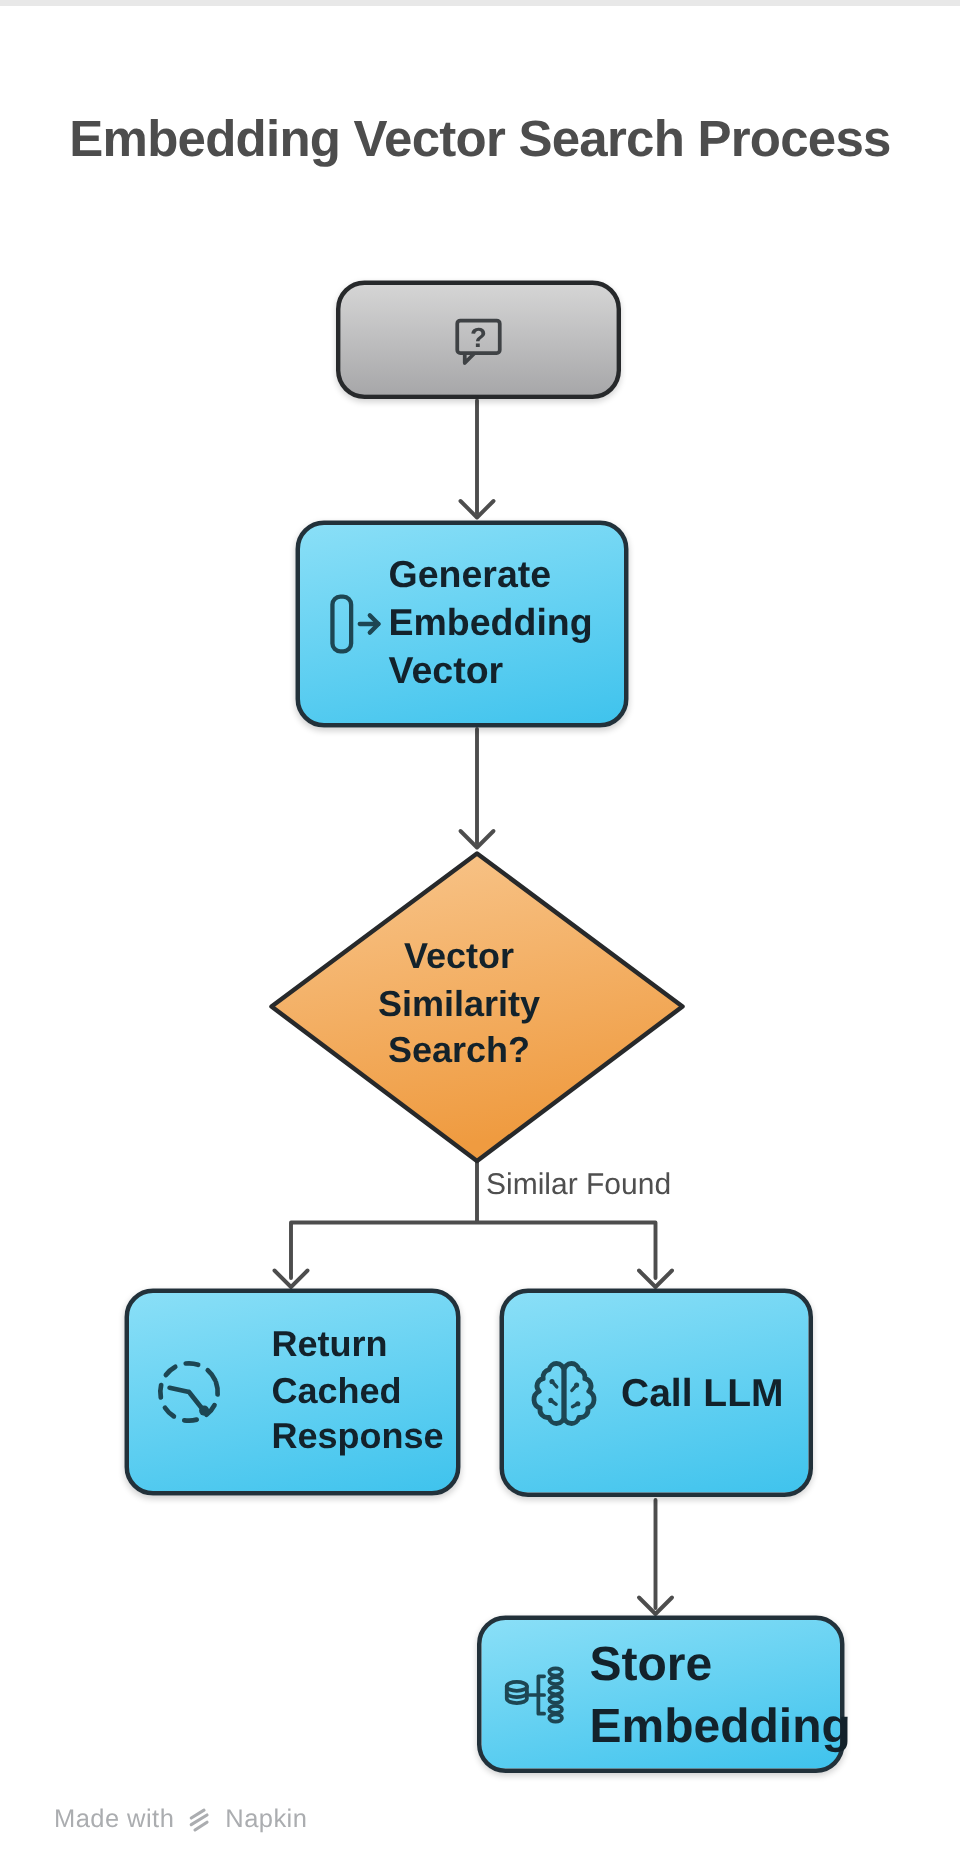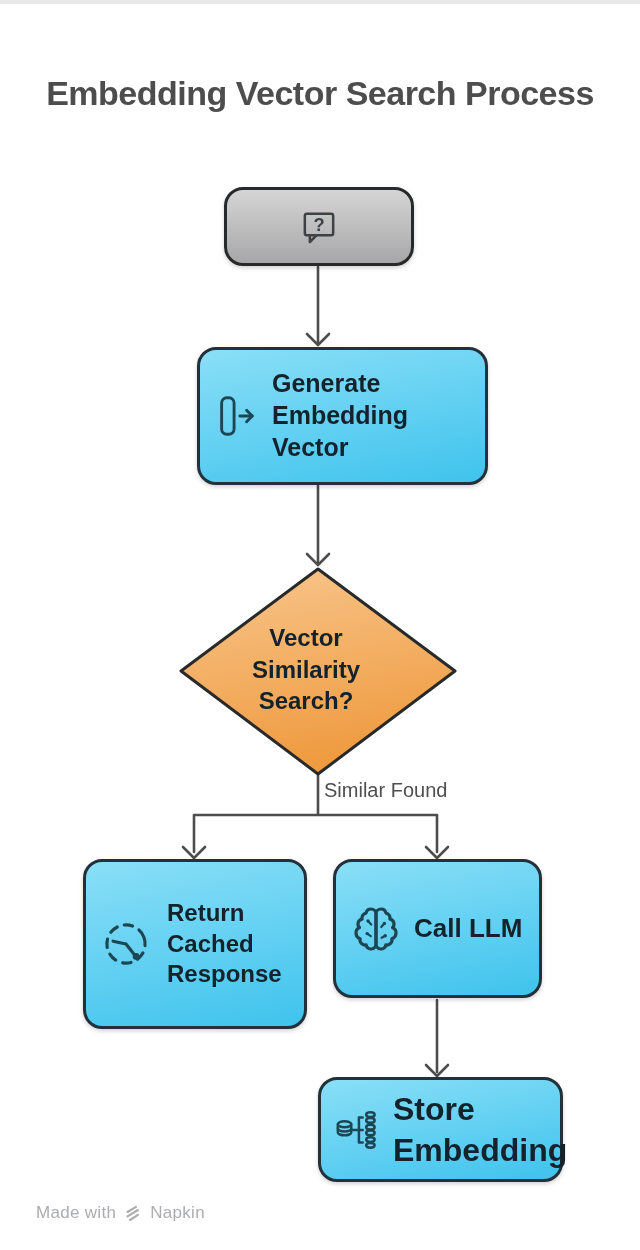--- a/index.html
+++ b/index.html
@@ -22,23 +22,23 @@
   .stop-o-top{stop-color:var(--diamond-orange-top);} .stop-o-bot{stop-color:var(--diamond-orange-bottom);}
   .node{position:absolute;display:flex;align-items:center;box-sizing:border-box;
     border:3px solid var(--node-border);border-radius:19px;
     box-shadow:0 2px 4px rgba(0,0,0,0.18);}
   .cyan{background:linear-gradient(168deg,var(--node-cyan-top) 0%,var(--node-cyan-bottom) 100%);}
   .gray{background:linear-gradient(180deg,var(--node-gray-top) 0%,var(--node-gray-bottom) 100%);
     border-color:var(--gray-border);}
   .node .label{font-weight:700;color:var(--node-text);line-height:1.27;}
   .node-prompt{left:224px;top:183px;width:190px;height:79px;justify-content:center;gap:11px;}
   .node-prompt .label{font-size:27px;white-space:nowrap;}
-  .node-generate{left:197px;top:343px;width:291px;height:138px;padding-left:13px;gap:13px;}
+  .node-generate{left:197px;top:343px;width:222px;height:138px;padding-left:13px;}
   .node-generate .label{font-size:25px;width:155px;}
-  .node-cached{left:83px;top:855px;width:224px;height:170px;padding-left:13px;gap:14px;}
+  .node-cached{left:83px;top:855px;width:224px;height:138px;padding-left:13px;gap:28px;}
   .node-cached .label{font-size:24px;width:142px;}
   .node-llm{left:333px;top:855px;width:209px;height:139px;padding-left:16px;gap:14px;}
   .node-llm .label{font-size:26px;white-space:nowrap;}
   .node-store{left:318px;top:1073px;width:245px;height:105px;padding-left:13px;gap:13px;}
   .node-store .label{font-size:32px;width:155px;}
   .icon{flex:0 0 auto;display:block;}
   .diamond-label{position:absolute;left:216px;top:618px;width:180px;text-align:center;
     font-size:24px;font-weight:700;color:var(--node-text);line-height:1.32;}
   .edge-label{position:absolute;left:324px;top:775px;font-size:20px;color:var(--edge-label-text);}
   .footer{position:absolute;left:36px;top:1199px;display:flex;align-items:center;gap:7px;

